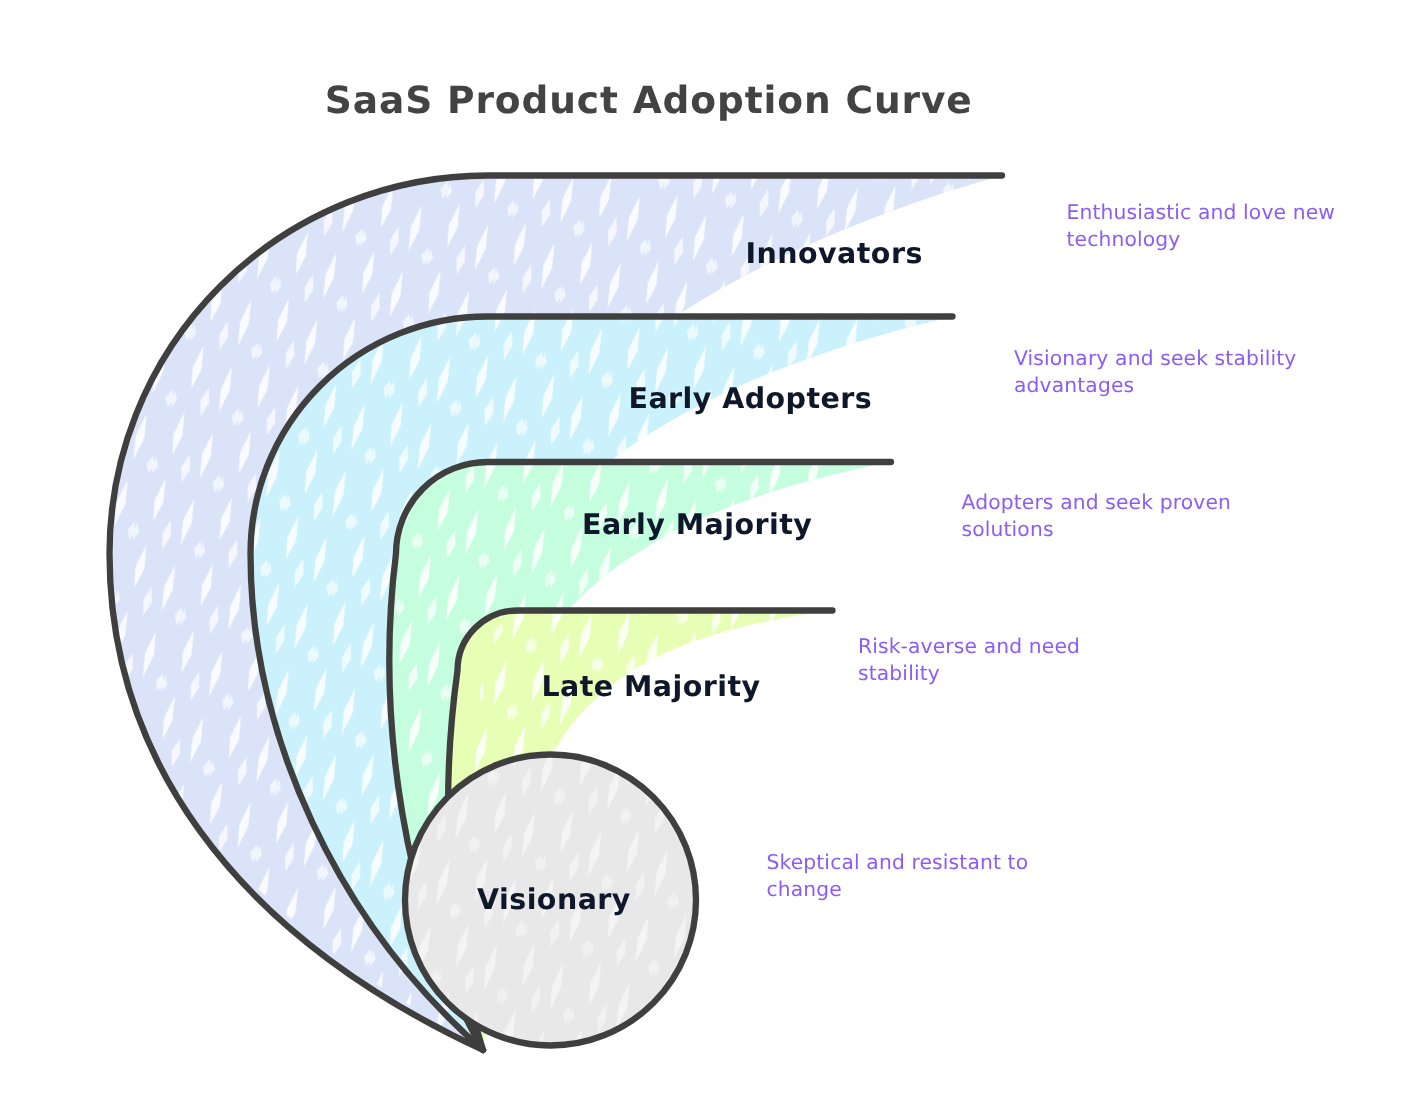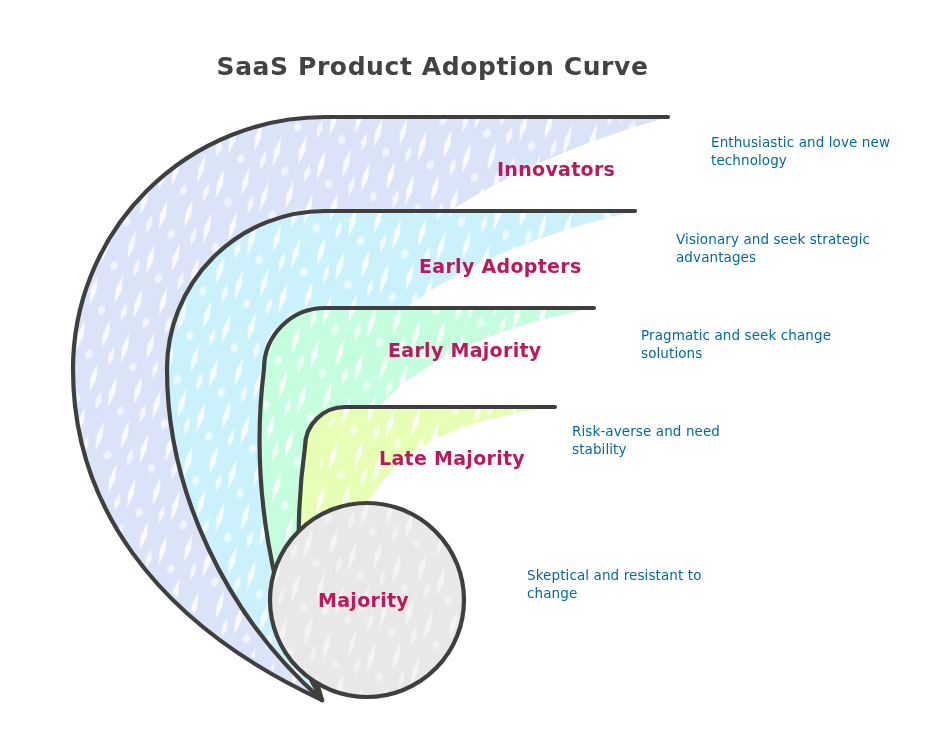--- a/index.html
+++ b/index.html
@@ -31,30 +31,30 @@
     font-size: 25px;
     font-weight: bold;
     color: #434343;
     letter-spacing: 0.6px;
   }
   .seg-label {
     position: absolute;
     font-family: "DejaVu Sans", sans-serif;
     font-size: 19px;
     font-weight: bold;
-    color: #be185d;
+    color: #0f172a;
     white-space: nowrap;
     letter-spacing: 0.3px;
   }
   .desc {
     position: absolute;
     font-family: "DejaVu Sans", sans-serif;
     font-size: 13.5px;
     font-weight: normal;
-    color: #0369a1;
+    color: #8b5cf6;
     line-height: 18px;
     letter-spacing: 0.1px;
   }
 </style>
 </head>
 <body>
 
 <div id="diagram-root">
 
   <svg id="canvas" viewBox="0 0 950 744" xmlns="http://www.w3.org/2000/svg">
@@ -166,22 +166,22 @@
       <circle cx="367" cy="600" r="97" fill="url(#sparkle)" opacity="0.55"></circle>
       <circle cx="367" cy="600" r="97" fill="none" stroke="#3f3f3f" stroke-width="4.2"></circle>
     </g>
   </svg>
 
   <div class="diagram-title">SaaS Product Adoption Curve</div>
 
   <div class="seg-label" style="left:497px; top:158px;">Innovators</div>
   <div class="seg-label" style="left:419px; top:255px;">Early Adopters</div>
   <div class="seg-label" style="left:388px; top:339px;">Early Majority</div>
-  <div class="seg-label" style="left:361px; top:447px;margin-left:18px;">Late Majority</div>
-  <div class="seg-label" style="left:318px; top:589px;">Majority</div>
+  <div class="seg-label" style="left:361px; top:447px;">Late Majority</div>
+  <div class="seg-label" style="left:318px; top:589px;">Visionary</div>
 
   <div class="desc" style="left:711px; top:133px; width:215px;">Enthusiastic and love new technology</div>
-  <div class="desc" style="left:676px; top:230px; width:215px;">Visionary and seek strategic advantages</div>
-  <div class="desc" style="left:641px; top:326px; width:215px;">Pragmatic and seek change solutions</div>
+  <div class="desc" style="left:676px; top:230px; width:215px;">Visionary and seek stability advantages</div>
+  <div class="desc" style="left:641px; top:326px; width:215px;">Adopters and seek proven solutions</div>
   <div class="desc" style="left:572px; top:422px; width:175px;">Risk-averse and need stability</div>
-  <div class="desc" style="left:511px; top:566px; width:200px;margin-left:16px;">Skeptical and resistant to change</div>
+  <div class="desc" style="left:511px; top:566px; width:200px;">Skeptical and resistant to change</div>
 
 </div>
 
 </body></html>

